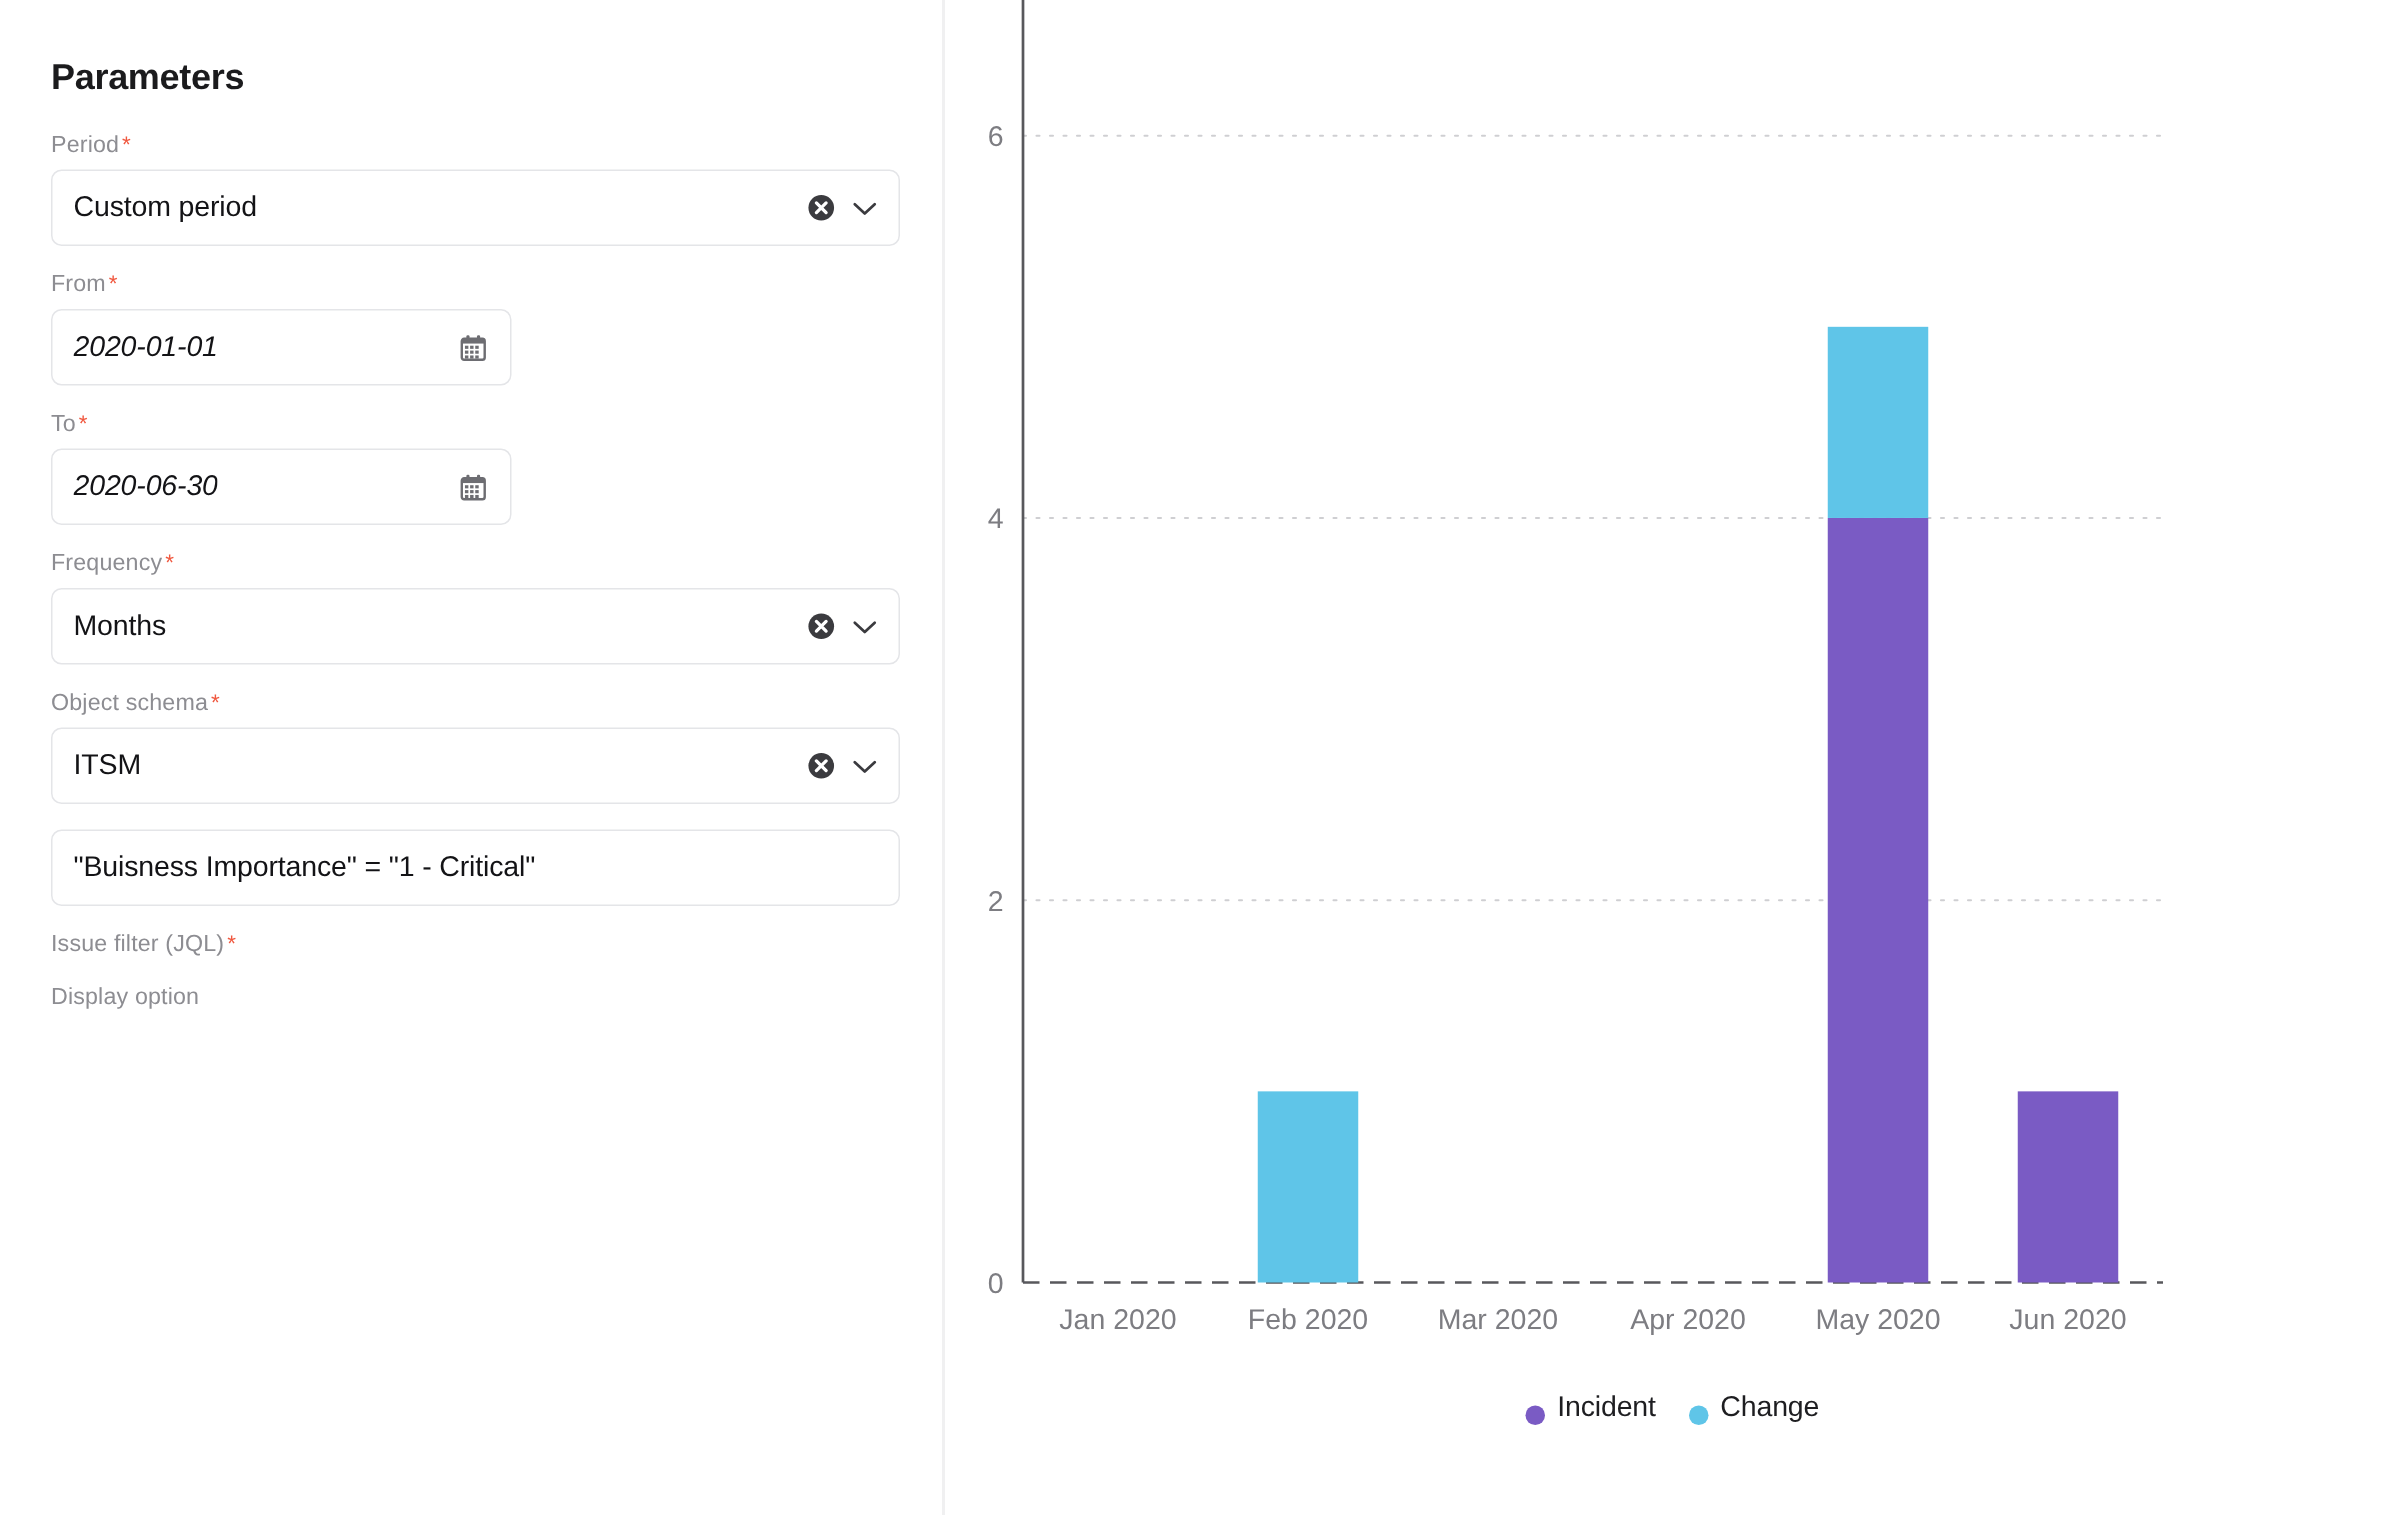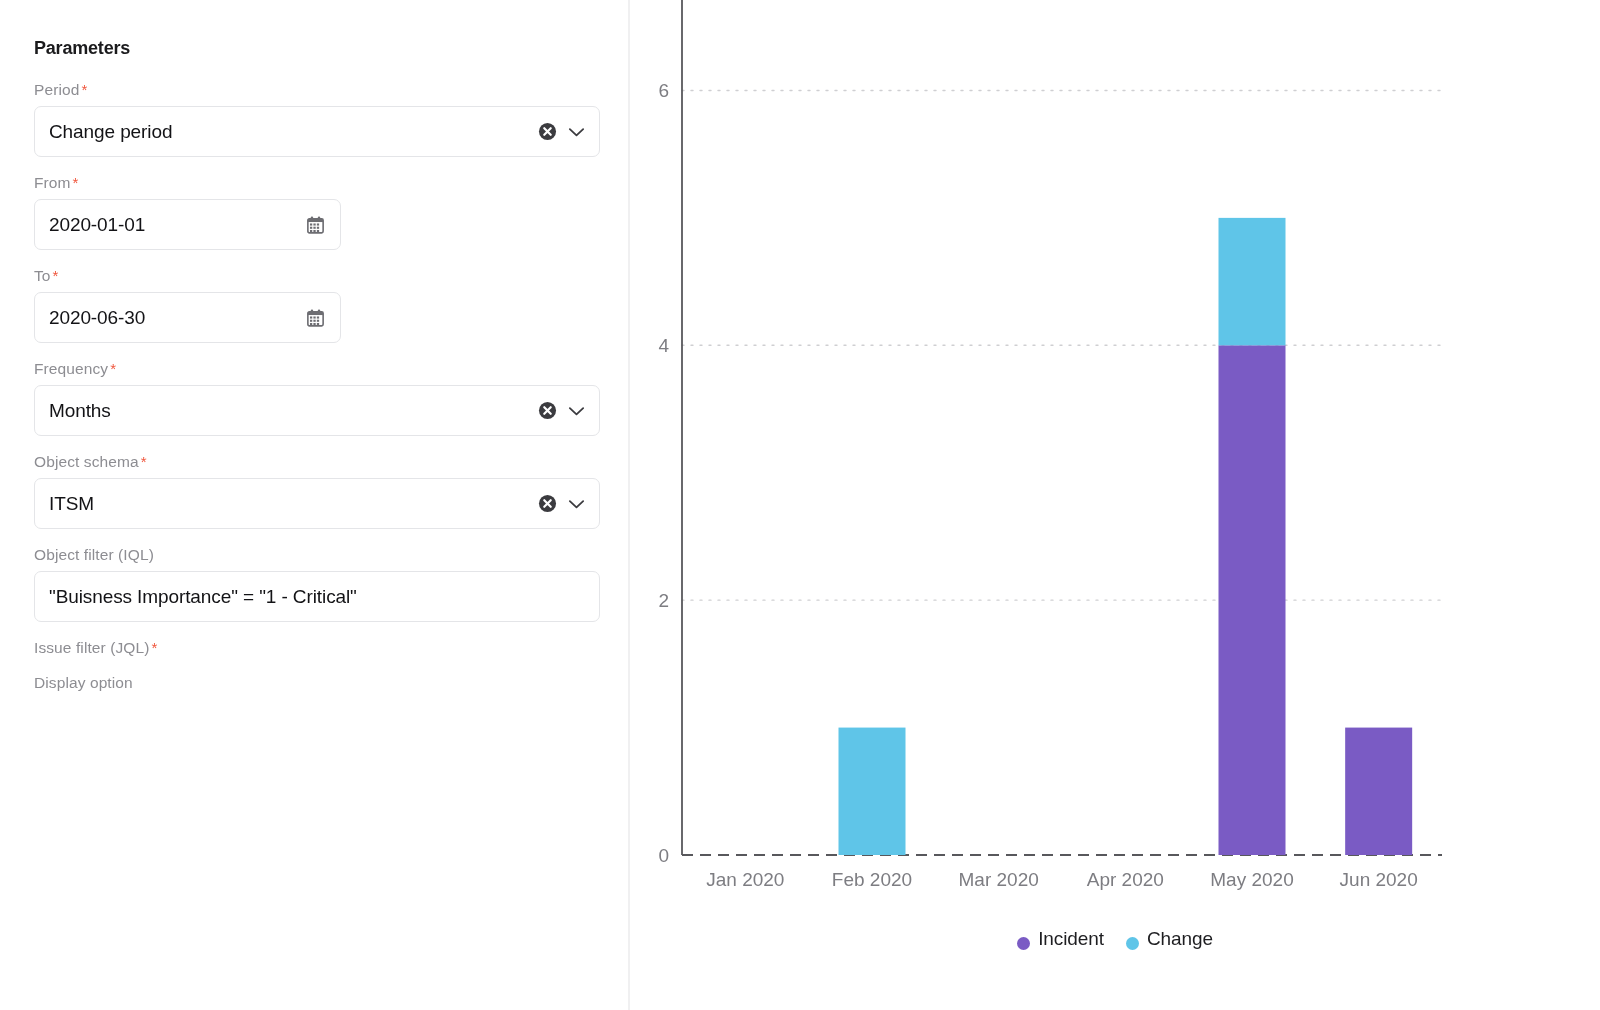--- a/index.html
+++ b/index.html
@@ -13,21 +13,21 @@
 
   
   .panel {
     width: 630px; height: 1010px;
     padding: 38px 30px 0 34px;
     border-right: 2px solid #f0f0f1;
     position: relative;
     background: #fff;
   }
   .panel-title {
-    font-size: 18px; font-weight: bold; color: #1b1b1d;
+    font-size: 24px; font-weight: bold; color: #1b1b1d;
     letter-spacing: -0.2px;
     margin-bottom: 22px;
   }
   .field { margin-bottom: 17px; }
   .field-label {
     font-size: 15.5px; color: #8d8d92; font-weight: 400;
     margin-bottom: 7px; letter-spacing: 0.1px;
     display: flex; align-items: flex-start;
   }
   .req { color: #f0573e; font-size: 15px; margin-left: 2px; }
@@ -35,21 +35,21 @@
   .control {
     position: relative;
     background: #fff;
     border: 1px solid #e4e5e8;
     border-radius: 7px;
     height: 51px;
     display: flex; align-items: center;
     padding: 0 14px;
   }
   .control.select { width: 566px; }
-  .control.date { width: 307px; }
+  .control.date { width: 307px; font-style: italic; }
   .control.textinput { width: 566px; }
   .control-value {
     font-size: 19px; color: #131316; letter-spacing: -0.1px;
     white-space: nowrap; overflow: hidden;
   }
   .control-actions {
     position: absolute; right: 13px; top: 0; height: 100%;
     display: flex; align-items: center; gap: 10px;
   }
   .clear-icon { width: 19px; height: 19px; display: block; }
@@ -77,21 +77,21 @@
 
   <div class="panel">
     <div class="panel-title">Parameters</div>
     <div id="fields">
         <div class="field">
           <div class="field-label">
             <span>Period</span>
             <span class="req">*</span>
           </div>
           <div class="control select">
-            <span class="control-value">Change period</span>
+            <span class="control-value">Custom period</span>
             <div class="control-actions">
               <svg class="clear-icon" viewBox="0 0 20 20">
                 <circle cx="10" cy="10" r="9" fill="#3b3b3f"></circle>
                 <path d="M6.6 6.6 L13.4 13.4 M13.4 6.6 L6.6 13.4" stroke="#fff" stroke-width="2.3" stroke-linecap="round"></path>
               </svg>
               <svg class="chev-icon" viewBox="0 0 20 14">
                 <path d="M3 4 L10 10.5 L17 4" stroke="#3b3b3f" stroke-width="1.9" fill="none" stroke-linecap="round" stroke-linejoin="round"></path>
               </svg>
             </div>
           </div>
@@ -174,23 +174,20 @@
                 <circle cx="10" cy="10" r="9" fill="#3b3b3f"></circle>
                 <path d="M6.6 6.6 L13.4 13.4 M13.4 6.6 L6.6 13.4" stroke="#fff" stroke-width="2.3" stroke-linecap="round"></path>
               </svg>
               <svg class="chev-icon" viewBox="0 0 20 14">
                 <path d="M3 4 L10 10.5 L17 4" stroke="#3b3b3f" stroke-width="1.9" fill="none" stroke-linecap="round" stroke-linejoin="round"></path>
               </svg>
             </div>
           </div>
         </div>
         <div class="field">
-          <div class="field-label">
-            <span>Object filter (IQL)</span>
-          </div>
           <div class="control textinput">
             <span class="control-value">"Buisness Importance" = "1 - Critical"</span>
           </div>
         </div>
         <div class="field">
           <div class="field-label">
             <span>Issue filter (JQL)</span>
             <span class="req">*</span>
           </div>
         </div>

